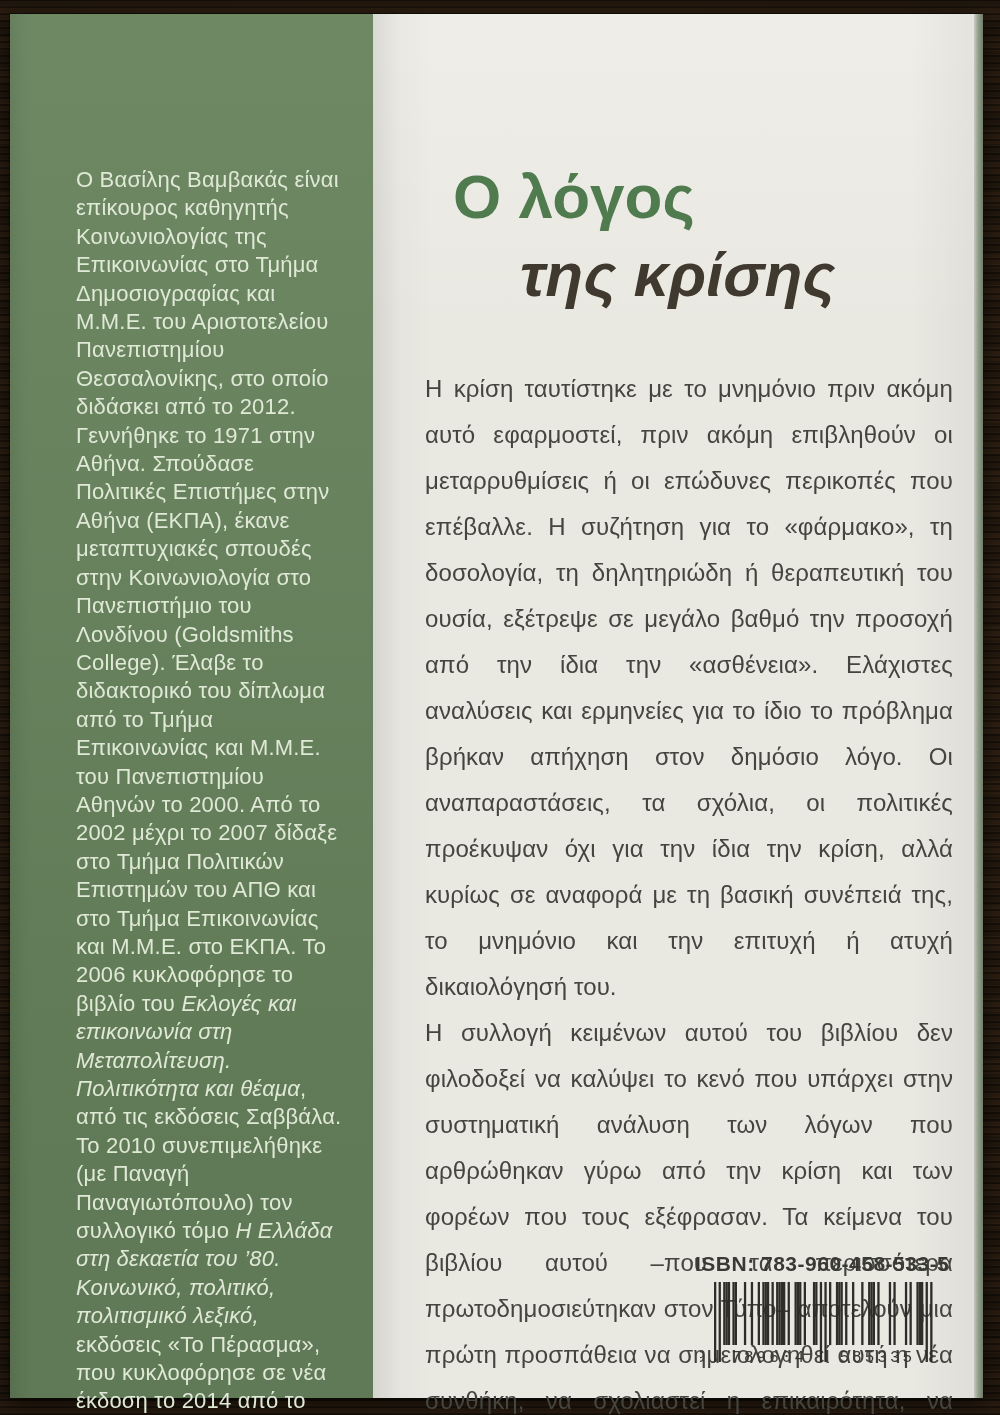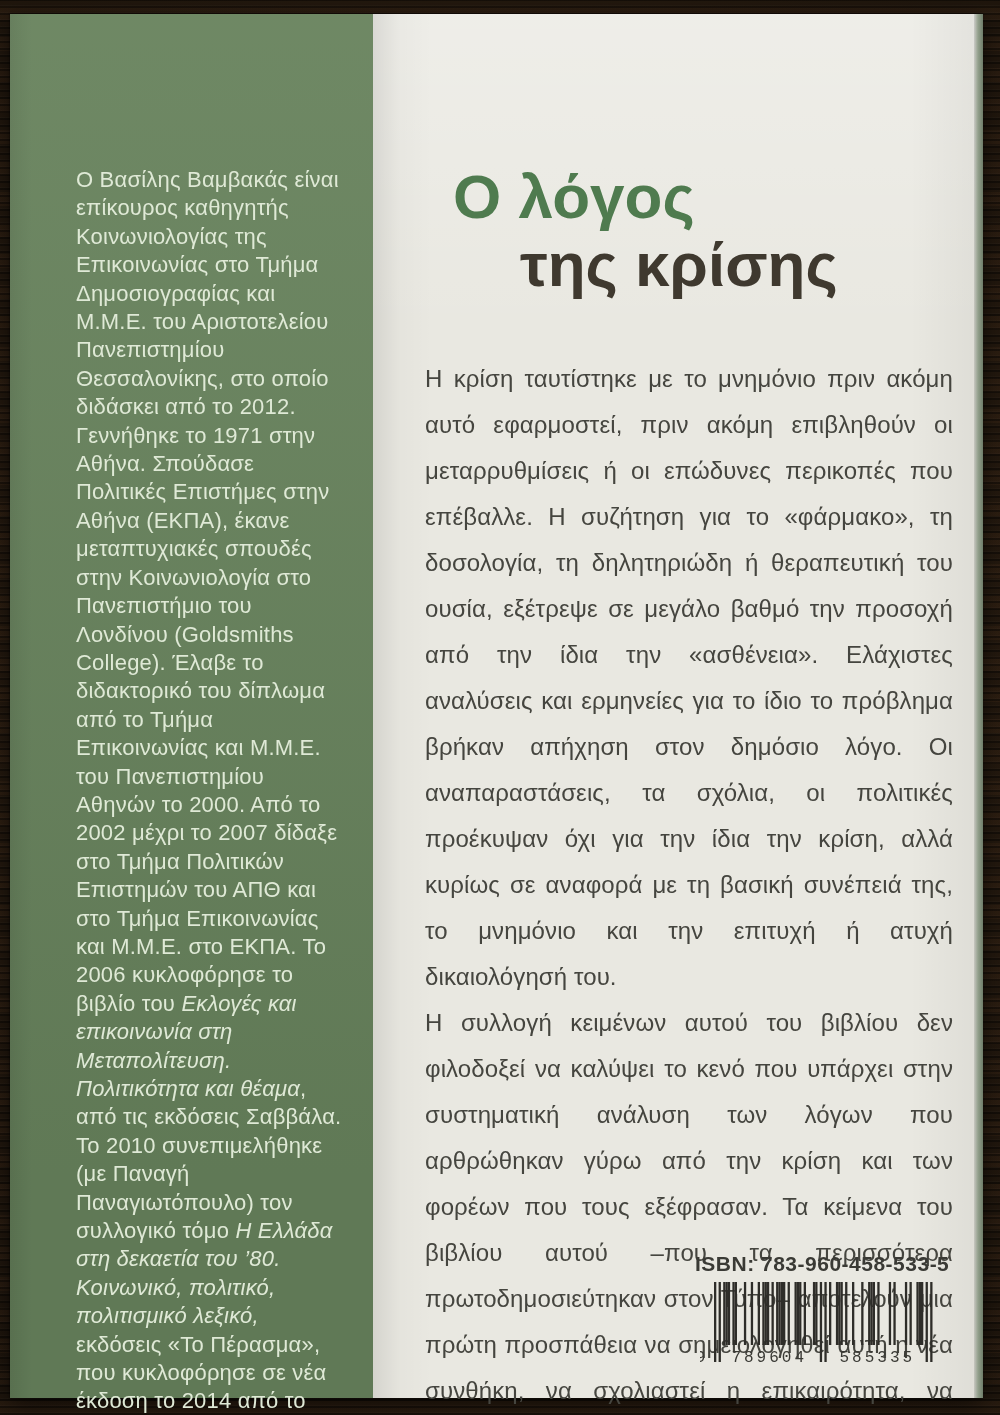--- a/index.html
+++ b/index.html
@@ -54,21 +54,21 @@
       linear-gradient(90deg, transparent 88%, rgba(0,0,0,.05)),
       linear-gradient(180deg, rgba(255,255,255,.25), transparent 320px);
     padding:150px 30px 0 52px;
   }
   .page-edge{
     position:absolute; right:0; top:0; width:9px; height:100%;
     background:linear-gradient(90deg, rgba(0,0,0,.10), var(--page-edge) 45%, #6f7d6a);
   }
   .title{font-weight:bold; color:var(--title-dark); line-height:66px; margin-bottom:58px;}
   .title .line1{display:block; font-size:62px; color:var(--title-green); letter-spacing:0px; padding-left:28px;}
-  .title .line2{display:block; font-size:62px; padding-left:95px; margin-top:2px;}
+  .title .line2{display:block; font-size:62px; padding-left:95px; margin-top:12px;font-style:italic;}
   .synopsis{
     width:528px; color:var(--body-text);
     font-size:24px; line-height:46px;
     text-align:justify; letter-spacing:.1px;
   }
   .synopsis p{margin:0;}
   .isbn-block{
     position:absolute; right:38px; bottom:26px; width:250px; text-align:center;
   }
   .isbn-label{

